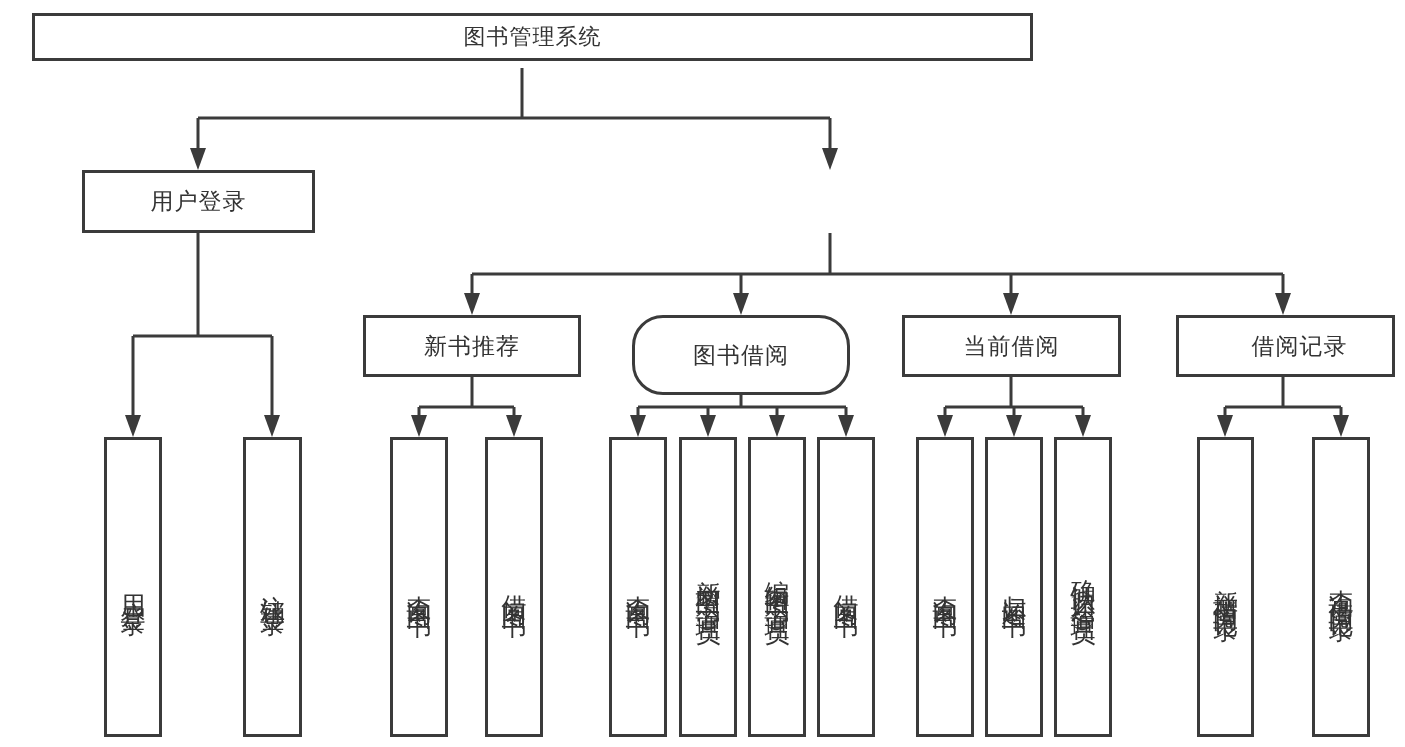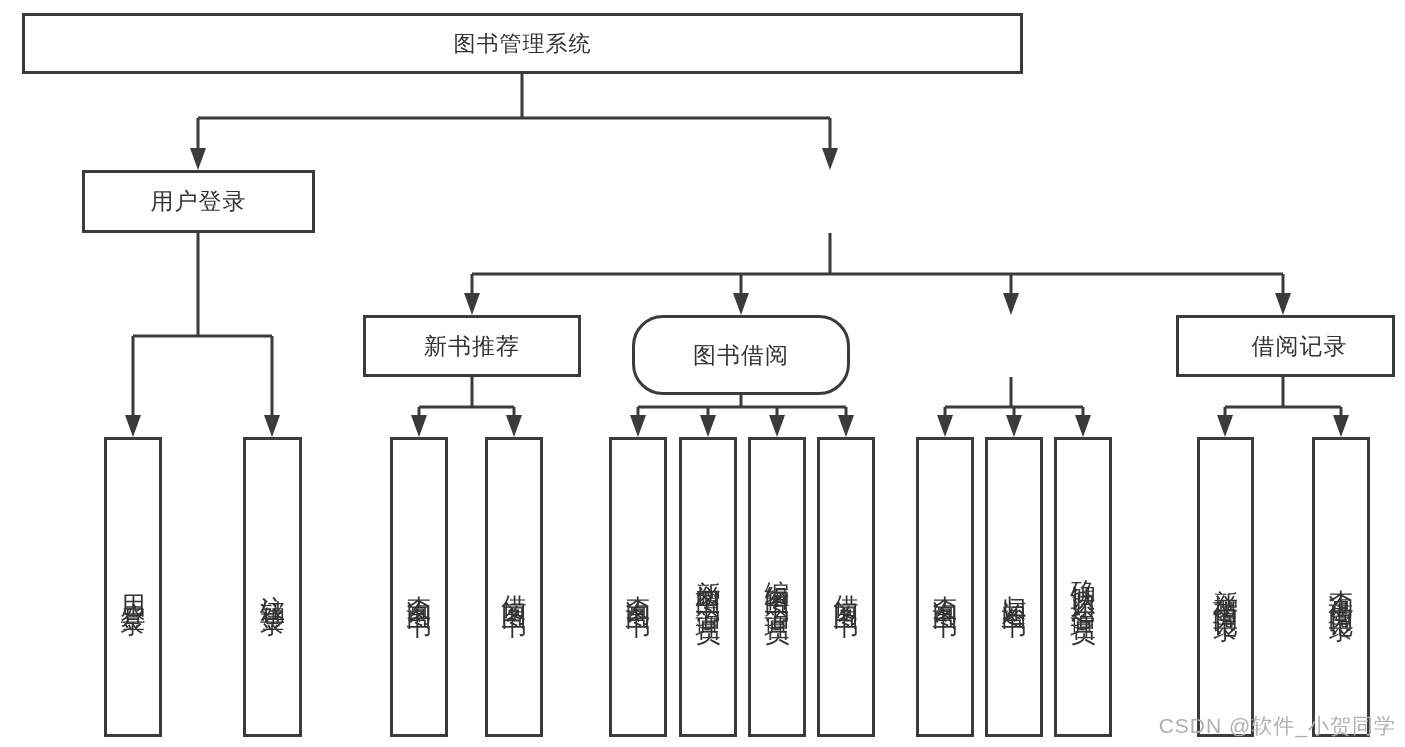--- a/index.html
+++ b/index.html
@@ -81,26 +81,27 @@
       <polygon points="769,415 785,415 777,437"></polygon>
       <polygon points="838,415 854,415 846,437"></polygon>
       <polygon points="937,415 953,415 945,437"></polygon>
       <polygon points="1006,415 1022,415 1014,437"></polygon>
       <polygon points="1075,415 1091,415 1083,437"></polygon>
       <polygon points="1217,415 1233,415 1225,437"></polygon>
       <polygon points="1333,415 1349,415 1341,437"></polygon>
     </g>
   </svg>
 
-  <div class="node root" style="left:22px;top:13px;width:1001px;height:61px;">图书管理系统</div>
+  <div class="node root" style="left:32px;top:13px;width:1001px;height:48px;">图书管理系统</div>
 
   <div class="node" style="left:82px;top:170px;width:233px;height:63px;">用户登录</div>
 
   <div class="node" style="left:363px;top:315px;width:218px;height:62px;">新书推荐</div>
   <div class="node" style="left:632px;top:315px;width:218px;height:80px;border-radius:31px;">图书借阅</div>
+  <div class="node" style="left:902px;top:315px;width:219px;height:62px;">当前借阅</div>
   <div class="node" style="left:1176px;top:315px;width:219px;height:62px;padding-left:28px;">借阅记录</div>
 
   <div class="leaf" style="left:104px;top:437px;width:58px;height:300px;">
     <span class="vtext">用户登录</span>
   </div>
   <div class="leaf" style="left:243px;top:437px;width:59px;height:300px;">
     <span class="vtext">注销登录</span>
   </div>
 
   <div class="leaf" style="left:390px;top:437px;width:58px;height:300px;">
@@ -133,15 +134,14 @@
     <span class="vtext">确认归还（管理员）</span>
   </div>
 
   <div class="leaf" style="left:1197px;top:437px;width:57px;height:300px;">
     <span class="vtext">新增借阅记录</span>
   </div>
   <div class="leaf" style="left:1312px;top:437px;width:58px;height:300px;">
     <span class="vtext">查询借阅记录</span>
   </div>
 
-  <div class="watermark">CSDN @软件_小贺同学</div>
 
 </div>
 
 </body></html>

